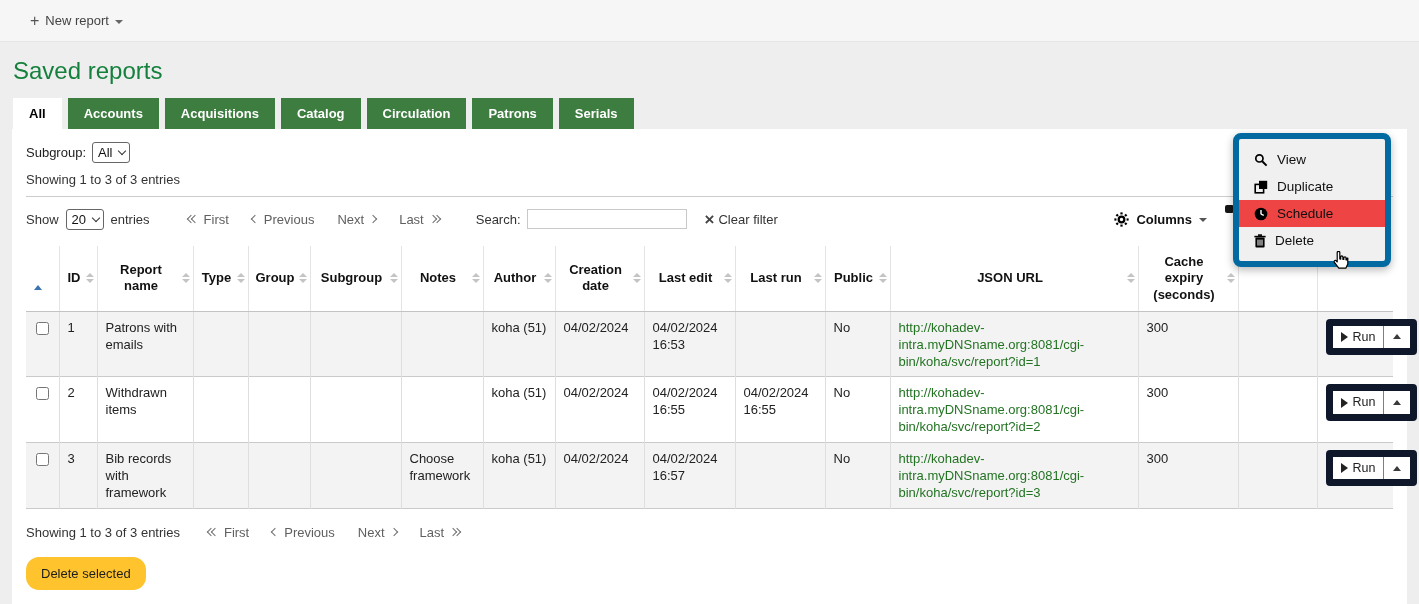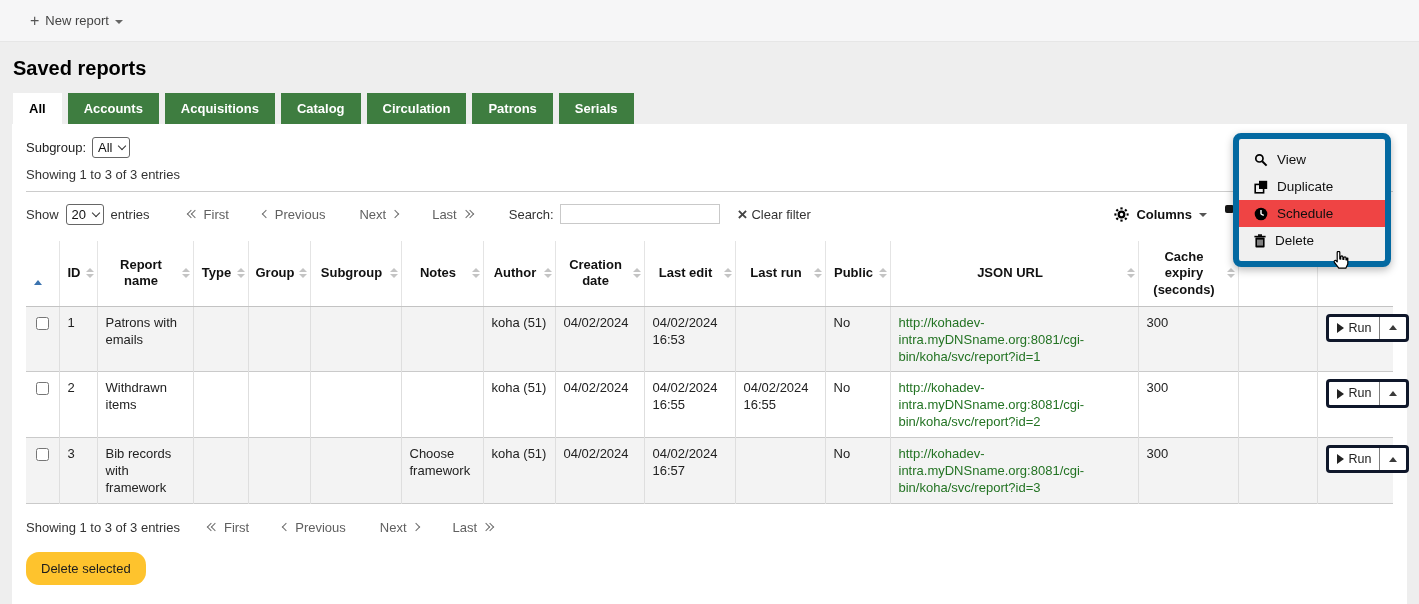--- a/index.html
+++ b/index.html
@@ -11,37 +11,37 @@
     position: relative;
   }
   
   .topbar { height:42px; display:flex; align-items:center; padding-left:30px;
             background:#f6f6f7; border-bottom:1px solid #e6e6e6; }
   .new-report { display:inline-flex; align-items:center; gap:6px; color:#444; cursor:pointer; }
   .plus-glyph { font-size:16px; color:#555; line-height:1; }
   .caret-down { width:0; height:0; border-left:4px solid transparent; border-right:4px solid transparent;
                 border-top:4px solid #666; display:inline-block; margin-top:2px; }
   
-  h1.page-title { margin:15px 0 13px 13px; font-size:20px; font-weight:bold; color:#000000; }
+  h1.page-title { margin:15px 0 13px 13px; font-size:24px; font-weight:normal; color:#15803d; }
   .tabs { display:flex; gap:6px; margin-left:13px; }
   .tab { height:31px; padding:0 16px; display:flex; align-items:center;
          background:#3e7d40; color:#fff; font-weight:bold; font-size:13px; cursor:pointer; }
   .tab.active { background:#fff; color:#000; }
   
   .panel { margin:0 12px; background:#fff; padding:13px 14px 30px; min-height:469px; }
   .subgroup-row { display:flex; align-items:center; gap:6px; margin-bottom:9px; color:#222; }
   .entries-info { color:#333; margin-bottom:9px; }
   .panel hr { border:none; border-top:1px solid #ccc; margin:0 0 9px; }
   .controls-row { display:flex; align-items:center; min-height:26px; }
   .sel { position:relative; display:inline-block; }
   .sel select { appearance:none; -webkit-appearance:none; border:1px solid #666; border-radius:3px;
                 background:#fff; font:inherit; padding:1px 16px 1px 5px; height:21px; color:#111; }
   .sel::after { content:""; position:absolute; right:5px; top:6px; width:5px; height:5px;
                 border-right:1.6px solid #333; border-bottom:1.6px solid #333; transform:rotate(45deg); pointer-events:none; }
-  .pager { display:flex; align-items:center; gap:34px; margin-left:38px; color:#606060; }
+  .pager { display:flex; align-items:center; gap:23px; margin-left:38px; color:#606060; }
   .pager .pg { display:inline-flex; align-items:center; gap:6px; cursor:pointer; }
   .ch { display:inline-block; width:6px; height:6px; border-right:1.8px solid #6e6e6e; border-bottom:1.8px solid #6e6e6e; }
   .ch.l { transform:rotate(135deg); }
   .ch.r { transform:rotate(-45deg); }
   .dbl { display:inline-flex; }
   .dbl .ch + .ch { margin-left:-2px; }
   .search-wrap { display:flex; align-items:center; gap:6px; margin-left:36px; color:#333; }
   .search-input { width:160px; height:20px; border:1px solid #c9c9c9; background:#fff; font:inherit; padding:0 4px; }
   .clear-filter { display:inline-flex; align-items:center; gap:4px; margin-left:18px; color:#333; cursor:pointer; }
   .x-glyph { font-size:17px; font-weight:bold; color:#444; line-height:1; }
@@ -63,21 +63,21 @@
   .tri-up.active { border-bottom:5px solid #3b73af; border-left-width:4.5px; border-right-width:4.5px; margin:0 auto; }
   tbody tr { border-top:1px solid #cacaca; }
   tbody tr:last-child { border-bottom:1px solid #cacaca; }
   tbody tr:nth-child(odd) { background:#f3f3f3; }
   tbody td { vertical-align:top; padding:8px 8px 6px; line-height:1.3; color:#222; }
   tbody td + td { border-left:1px solid #dedede; }
   td.cb { text-align:center; padding-top:10px; }
   td.cb input { width:13px; height:13px; }
   a.json-link { color:#237323; text-decoration:none; overflow-wrap:break-word; word-wrap:break-word; cursor:pointer; }
   td.actions { padding-top:7px; text-align:center; }
-  .run-split { display:inline-flex; align-items:stretch; border:3px solid #0f172a; border-radius:4px;
+  .run-split { display:inline-flex; align-items:stretch; border:7px solid #0f172a; border-radius:4px;
                background:#fff; overflow:hidden; cursor:pointer; }
   .run-main { display:flex; align-items:center; gap:5px; padding:3px 8px; font-size:12.5px; color:#222; }
   .play { width:0; height:0; border-top:5px solid transparent; border-bottom:5px solid transparent;
           border-left:7px solid #222; }
   .run-caret { border-left:1px solid #7f7f7f; padding:0 9px; display:flex; align-items:center; }
   .caret-up { width:0; height:0; border-left:4px solid transparent; border-right:4px solid transparent;
               border-bottom:5px solid #3a3a3a; }
   
   .bottom-row { display:flex; align-items:center; margin-top:16px; color:#333; }
   .bottom-row .pager { margin-left:28px; }

